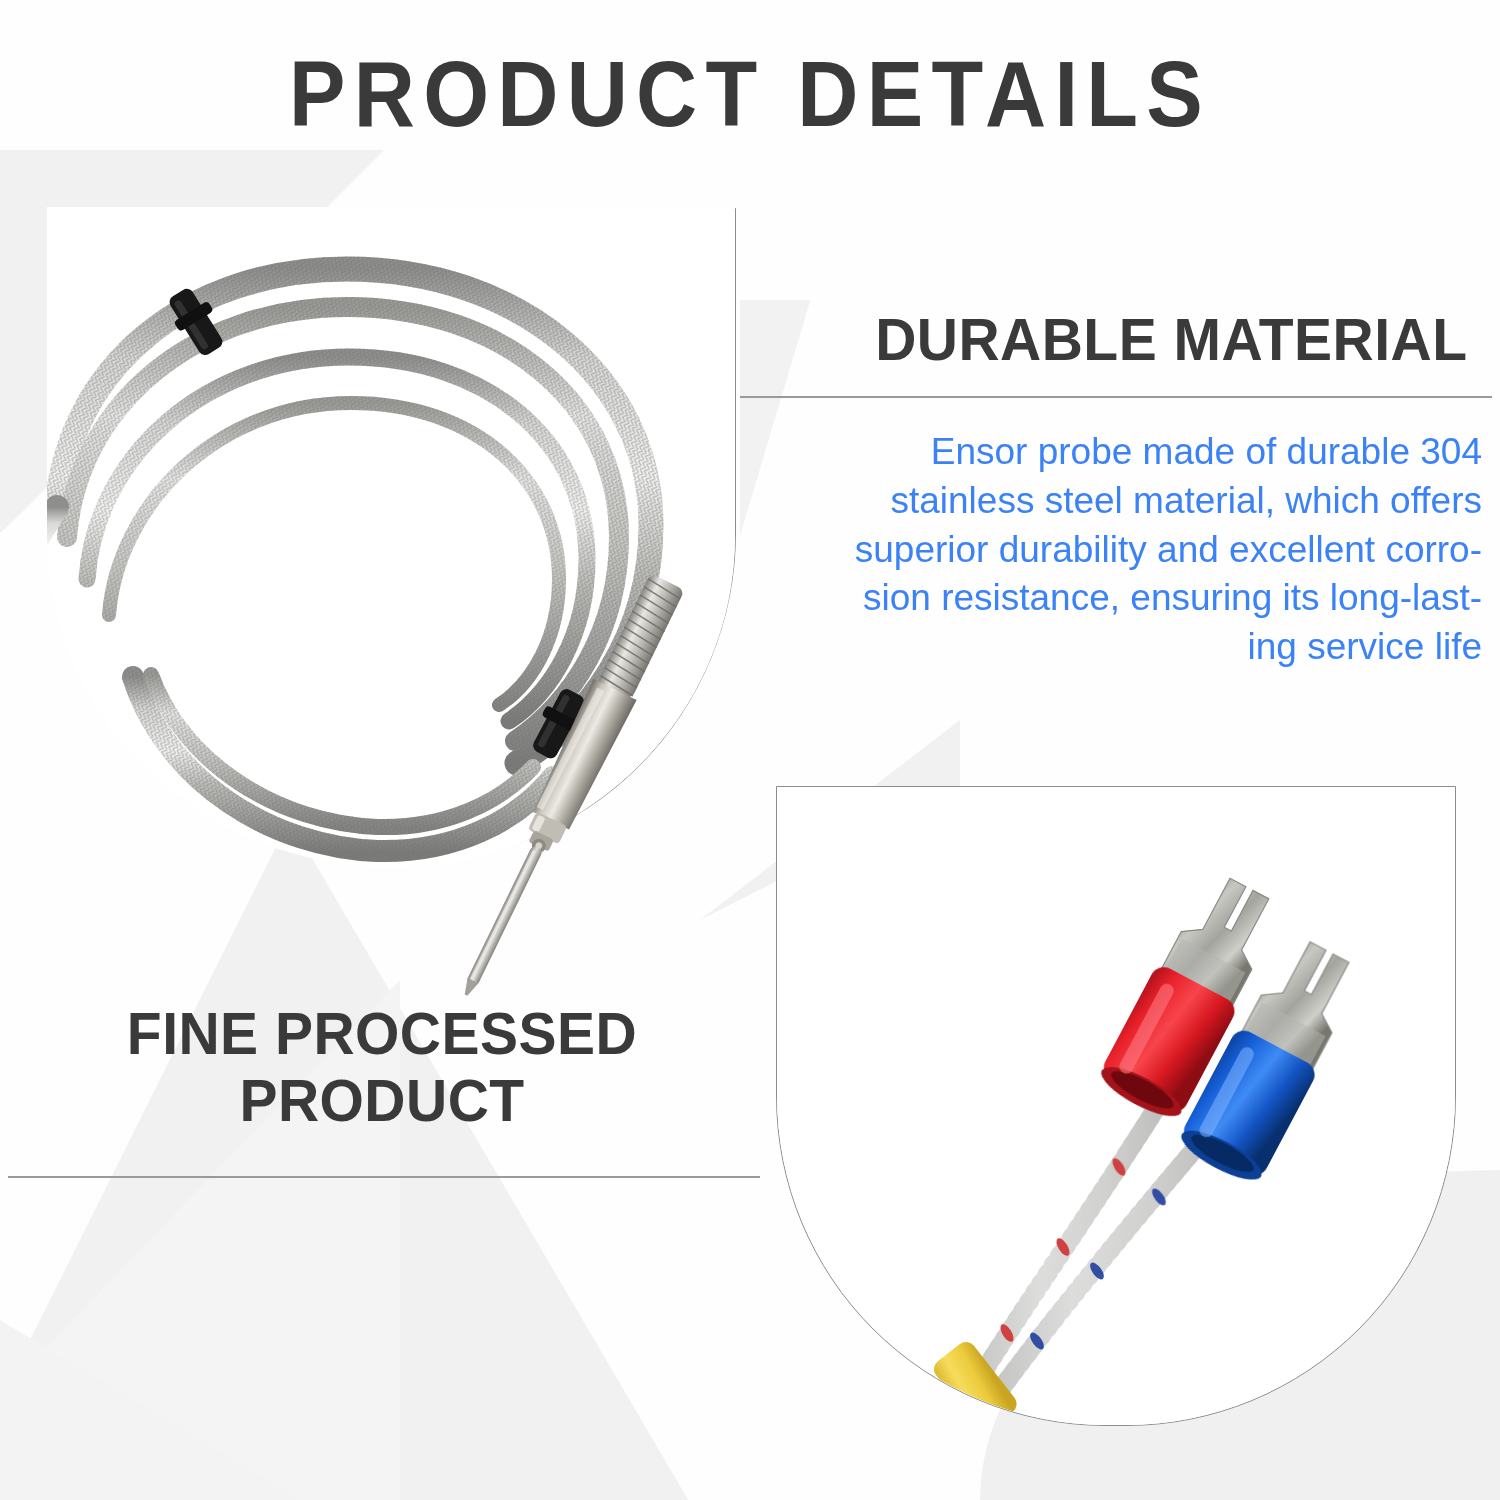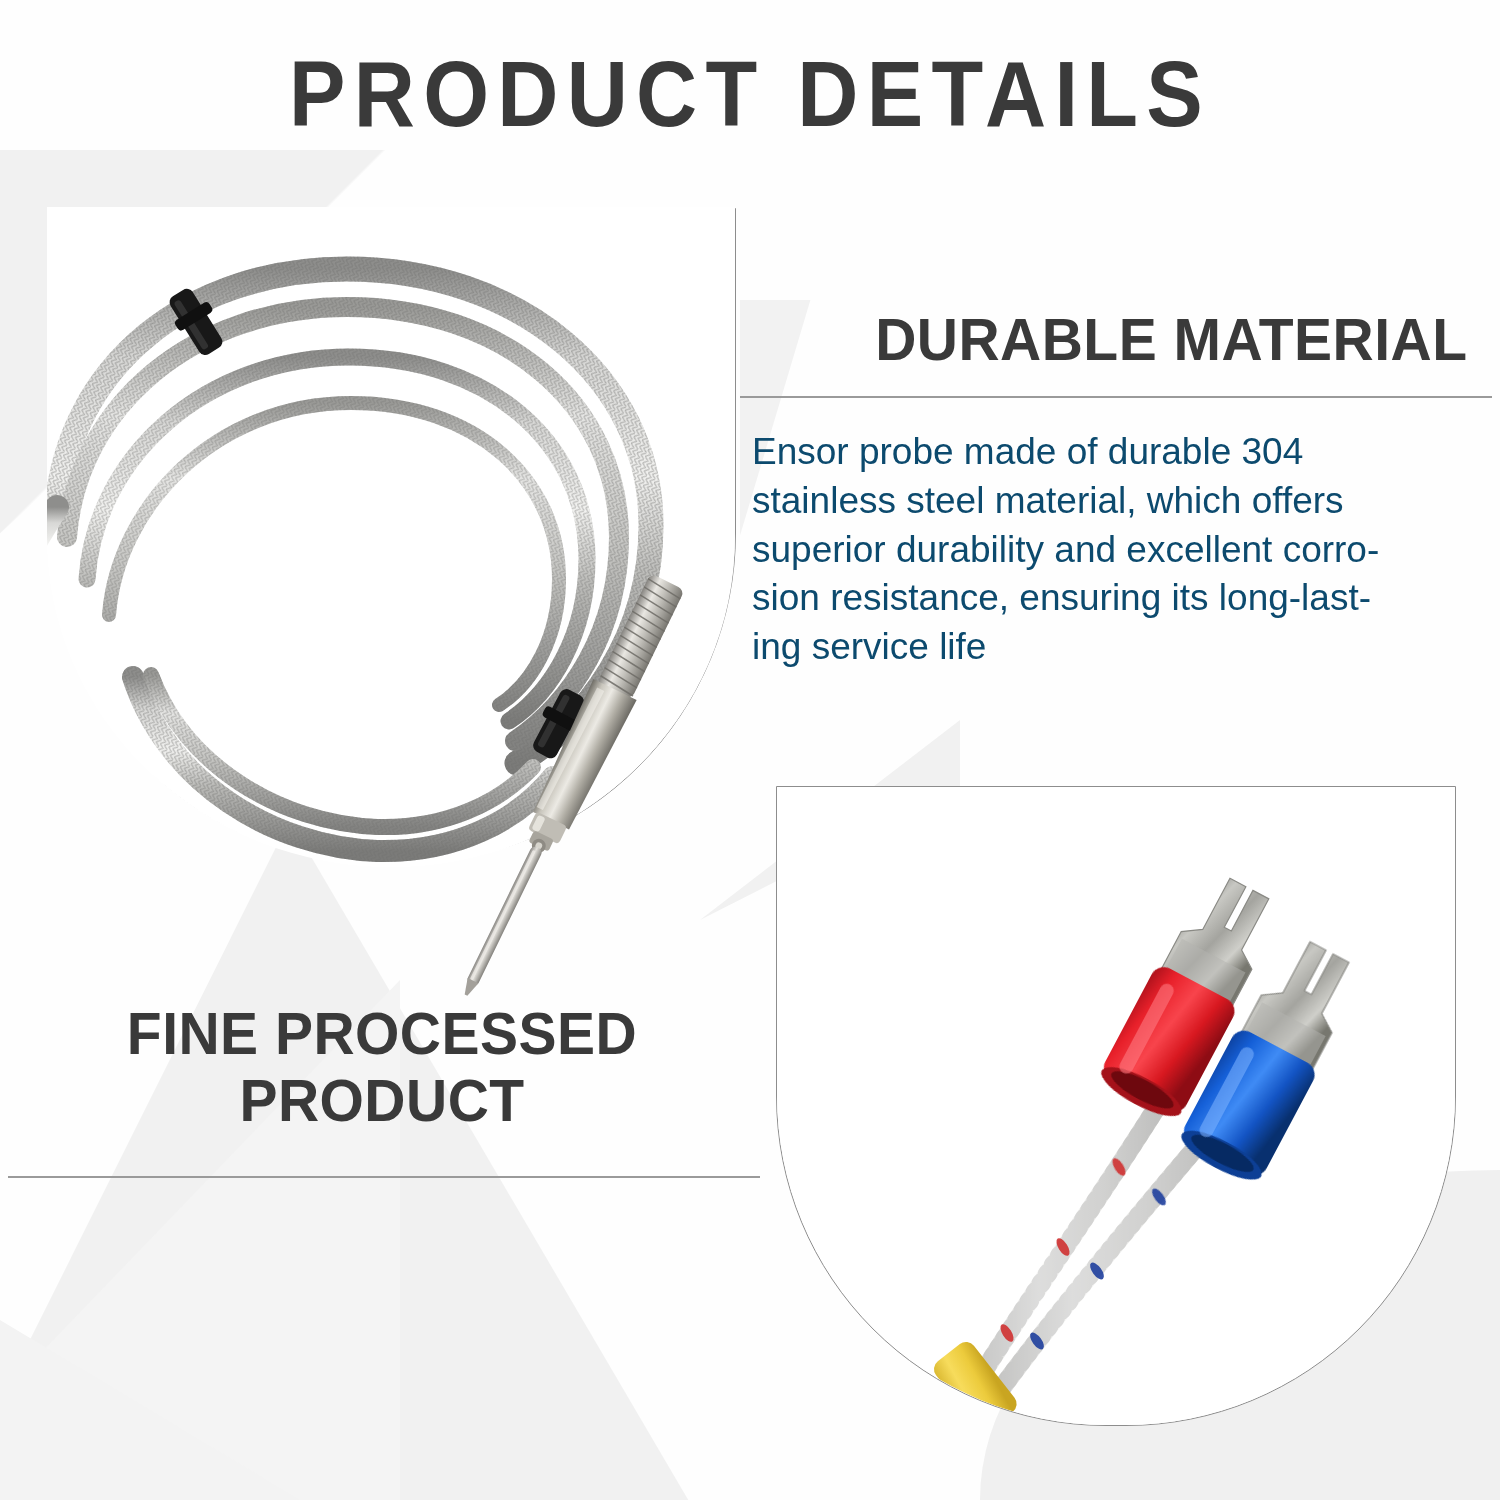--- a/index.html
+++ b/index.html
@@ -137,22 +137,22 @@
     height:1.6px;
     background:#9a9a9a;
   }
   #divider-durable { left:740px; top:396px; width:752px; }
   #divider-fine    { left:8px;  top:1176px; width:752px; }
 
   .body-text {
     position:absolute;
     font-size:37px;
     line-height:1.32;
-    color:#0c4a6e;
-    text-align:left;
+    color:#3b82f6;
+    text-align:right;
     white-space:pre-line;
   }
   #body-durable { left:752px; top:428px; width:730px; }
   #body-fine    { left:14px;  top:1208px; width:730px; }
 </style>
 </head>
 <body>
 
 <div id="page">
 

